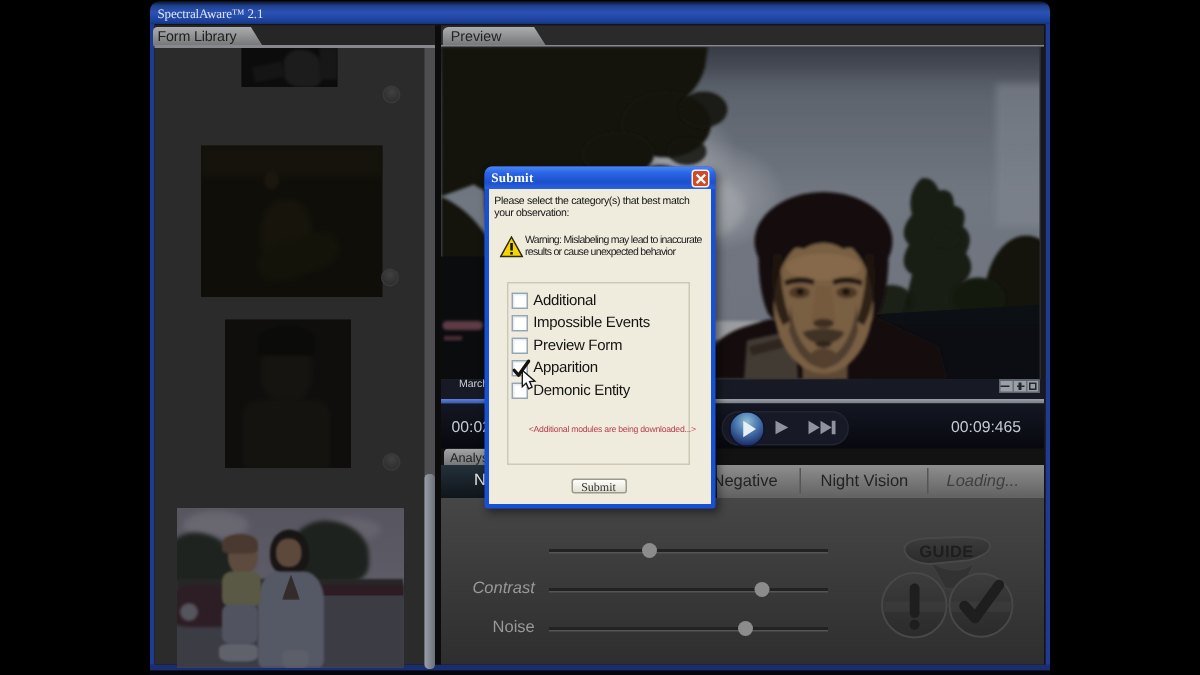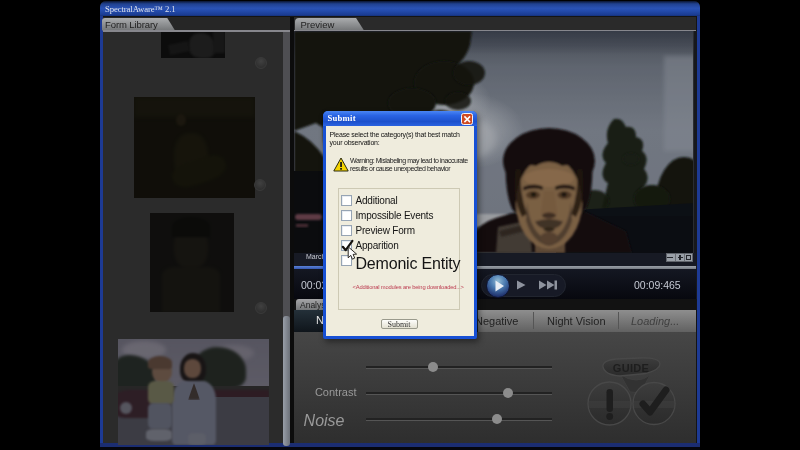--- a/index.html
+++ b/index.html
@@ -223,23 +223,23 @@
 <div class="a" style="left:294px;top:310px;width:184px;height:21.5px;background:linear-gradient(#243039,#0f151b);"></div>
 <div class="a" style="left:316px;top:314px;color:#e6e6e6;font-size:11px;">Normal</div>
 <div class="a" style="left:475px;top:314.5px;color:#222;font-size:11px;">Negative</div>
 <div class="a" style="left:547px;top:314.5px;color:#222;font-size:11px;">Night Vision</div>
 <div class="a" style="left:631px;top:314.5px;color:#3f3f3f;font-size:11px;font-style:italic;">Loading...</div>
 <div class="a" style="left:533px;top:312px;width:1px;height:17px;background:#555;"></div>
 <div class="a" style="left:618px;top:312px;width:1px;height:17px;background:#555;"></div>
 
 <div class="a" style="left:294px;top:331.5px;width:402px;height:111.5px;background:linear-gradient(#464646,#2e2e2e);"></div>
 <div class="a" style="left:294px;top:386px;width:120px;height:14px;color:#999;font-size:11px;text-align:right;">
-      <span style="position:absolute;right:57.5px;">Contrast</span>
+      <span style="position:absolute;right:57.5px;font-style:italic;">Contrast</span>
     </div>
-<div class="a" style="left:282px;top:412px;width:120px;height:14px;color:#999;font-size:16px;text-align:right;font-style:italic;">
+<div class="a" style="left:294px;top:412px;width:120px;height:14px;color:#999;font-size:11px;text-align:right;">
       <span style="position:absolute;right:57.5px;">Noise</span>
     </div>
 <div class="a" style="left:366px;top:365.5px;width:186px;height:2px;background:#222;box-shadow:0 1px 0 #555;"></div>
 <div class="a" style="left:366px;top:391.5px;width:186px;height:2px;background:#222;box-shadow:0 1px 0 #555;"></div>
 <div class="a" style="left:366px;top:417.5px;width:186px;height:2px;background:#222;box-shadow:0 1px 0 #555;"></div>
 <div class="a" style="left:428px;top:361.5px;width:10px;height:10px;border-radius:50%;background:#8c8c8c;"></div>
 <div class="a" style="left:503px;top:387.5px;width:10px;height:10px;border-radius:50%;background:#8c8c8c;"></div>
 <div class="a" style="left:492px;top:413.5px;width:10px;height:10px;border-radius:50%;background:#8c8c8c;"></div>
 
 <svg class="a" style="left:580px;top:352px;" width="112" height="91" viewBox="0 0 112 91">
@@ -289,21 +289,21 @@
 
 <div class="a" style="left:341.3px;top:195px;width:11px;height:11px;background:#fff;border:1px solid #96a4b4;box-sizing:border-box;box-shadow:inset 1px 1px 0 #e9edf2;"></div>
 <div class="a" style="left:341.3px;top:210px;width:11px;height:11px;background:#fff;border:1px solid #96a4b4;box-sizing:border-box;box-shadow:inset 1px 1px 0 #e9edf2;"></div>
 <div class="a" style="left:341.3px;top:225px;width:11px;height:11px;background:#fff;border:1px solid #96a4b4;box-sizing:border-box;box-shadow:inset 1px 1px 0 #e9edf2;"></div>
 <div class="a" style="left:341.3px;top:240px;width:11px;height:11px;background:#fff;border:1px solid #96a4b4;box-sizing:border-box;box-shadow:inset 1px 1px 0 #e9edf2;"></div>
 <div class="a" style="left:341.3px;top:255px;width:11px;height:11px;background:#fff;border:1px solid #96a4b4;box-sizing:border-box;box-shadow:inset 1px 1px 0 #e9edf2;"></div>
 <div class="a" style="left:355.5px;top:194.5px;color:#141414;font-size:10px;letter-spacing:-0.2px;">Additional</div>
 <div class="a" style="left:355.5px;top:209.5px;color:#141414;font-size:10px;letter-spacing:-0.2px;">Impossible Events</div>
 <div class="a" style="left:355.5px;top:224.5px;color:#141414;font-size:10px;letter-spacing:-0.2px;">Preview Form</div>
 <div class="a" style="left:355.5px;top:239.5px;color:#141414;font-size:10px;letter-spacing:-0.2px;">Apparition</div>
-<div class="a" style="left:355.5px;top:254.5px;color:#141414;font-size:16px;letter-spacing:-0.2px;text-align:right;">Demonic Entity</div>
+<div class="a" style="left:355.5px;top:254.5px;color:#141414;font-size:10px;letter-spacing:-0.2px;text-align:right;">Demonic Entity</div>
 
 <svg class="a" style="left:340px;top:236px;" width="22" height="26" viewBox="0 0 22 26">
   <path d="M2.8,10.8 L5.7,14.2 L12.4,4.8" fill="none" stroke="#16120e" stroke-width="2.2" stroke-linecap="round" stroke-linejoin="round"></path>
   <path d="M8.2,10.8 L8.2,21.8 L10.8,19.4 L12.4,23.2 L14.7,22.1 L13.1,18.4 L16.6,18.1 Z" fill="#fdfdfd" stroke="#15120f" stroke-width="0.9"></path>
 </svg>
 
 <div class="a" style="left:352.5px;top:284px;color:#bc3c50;font-size:5.8px;letter-spacing:-0.18px;white-space:nowrap;">&lt;Additional modules are being downloaded...&gt;</div>
 
 <div class="a" style="left:380.5px;top:318.5px;width:37px;height:10.5px;background:linear-gradient(#fdfdfb,#e4e1d2);border:1px solid #9a9a8c;border-radius:2px;box-sizing:border-box;color:#333;font-family:'Liberation Serif',serif;font-size:8px;text-align:center;line-height:9px;">Submit</div>
 

